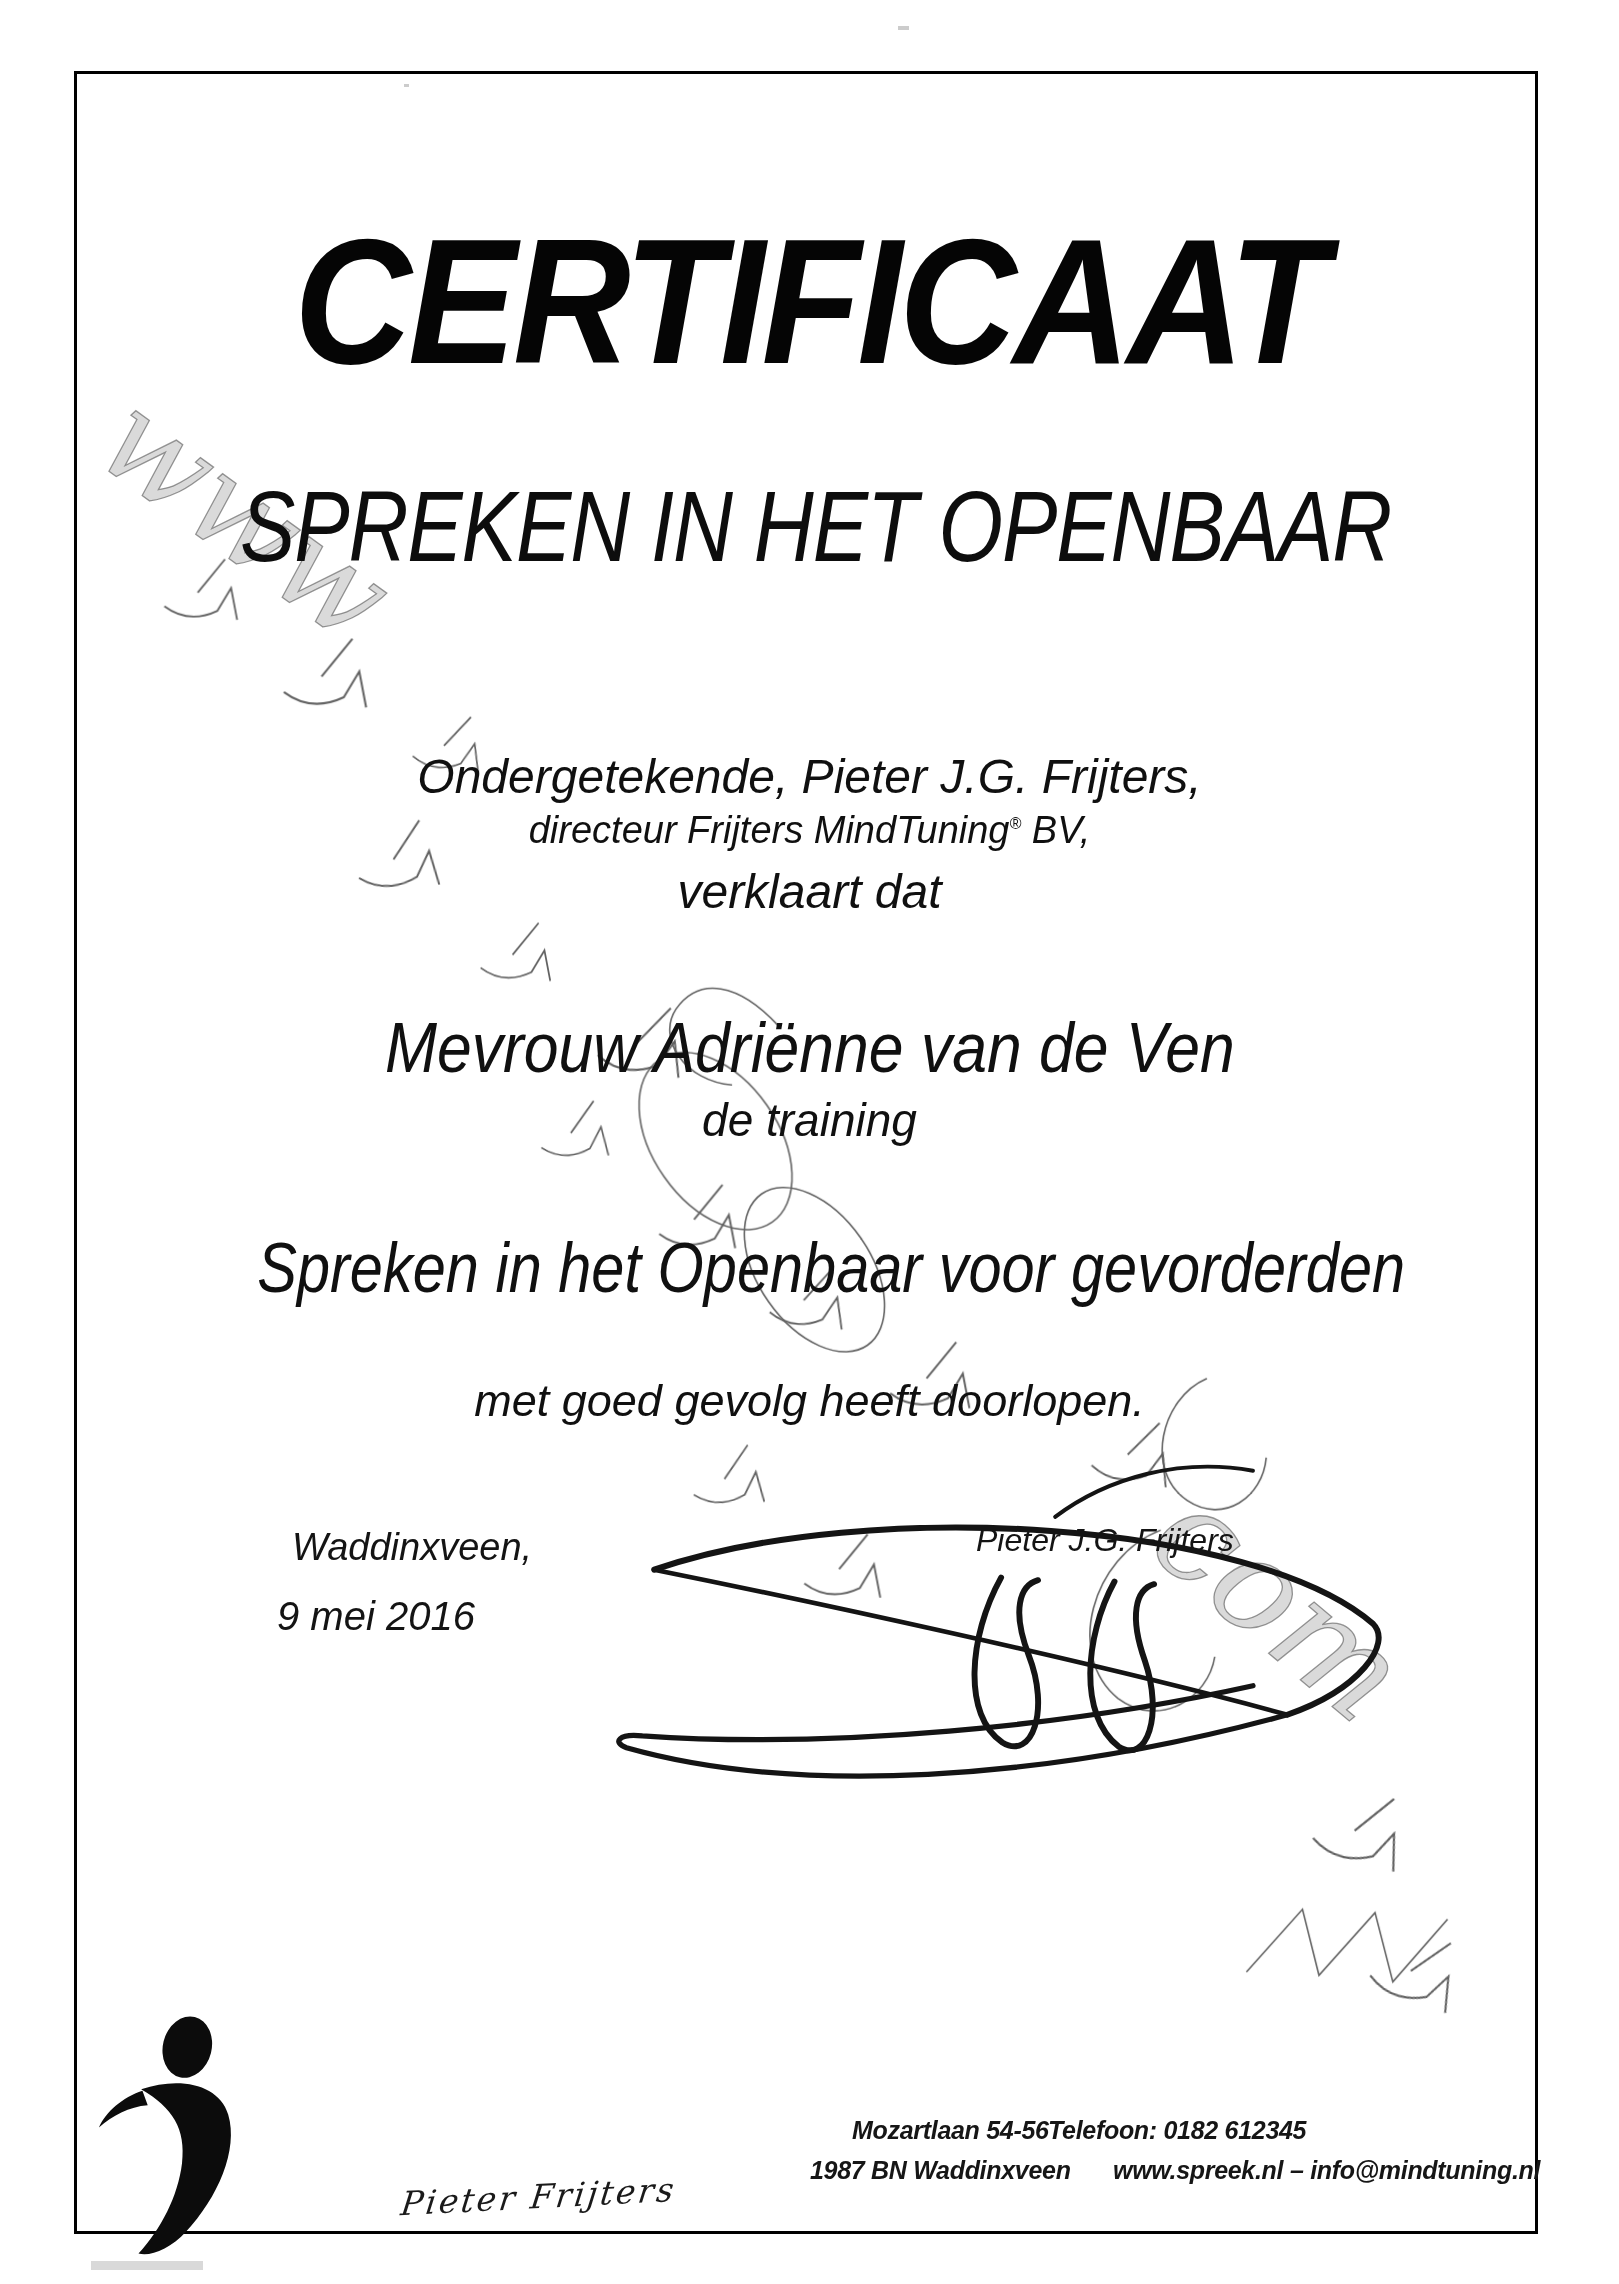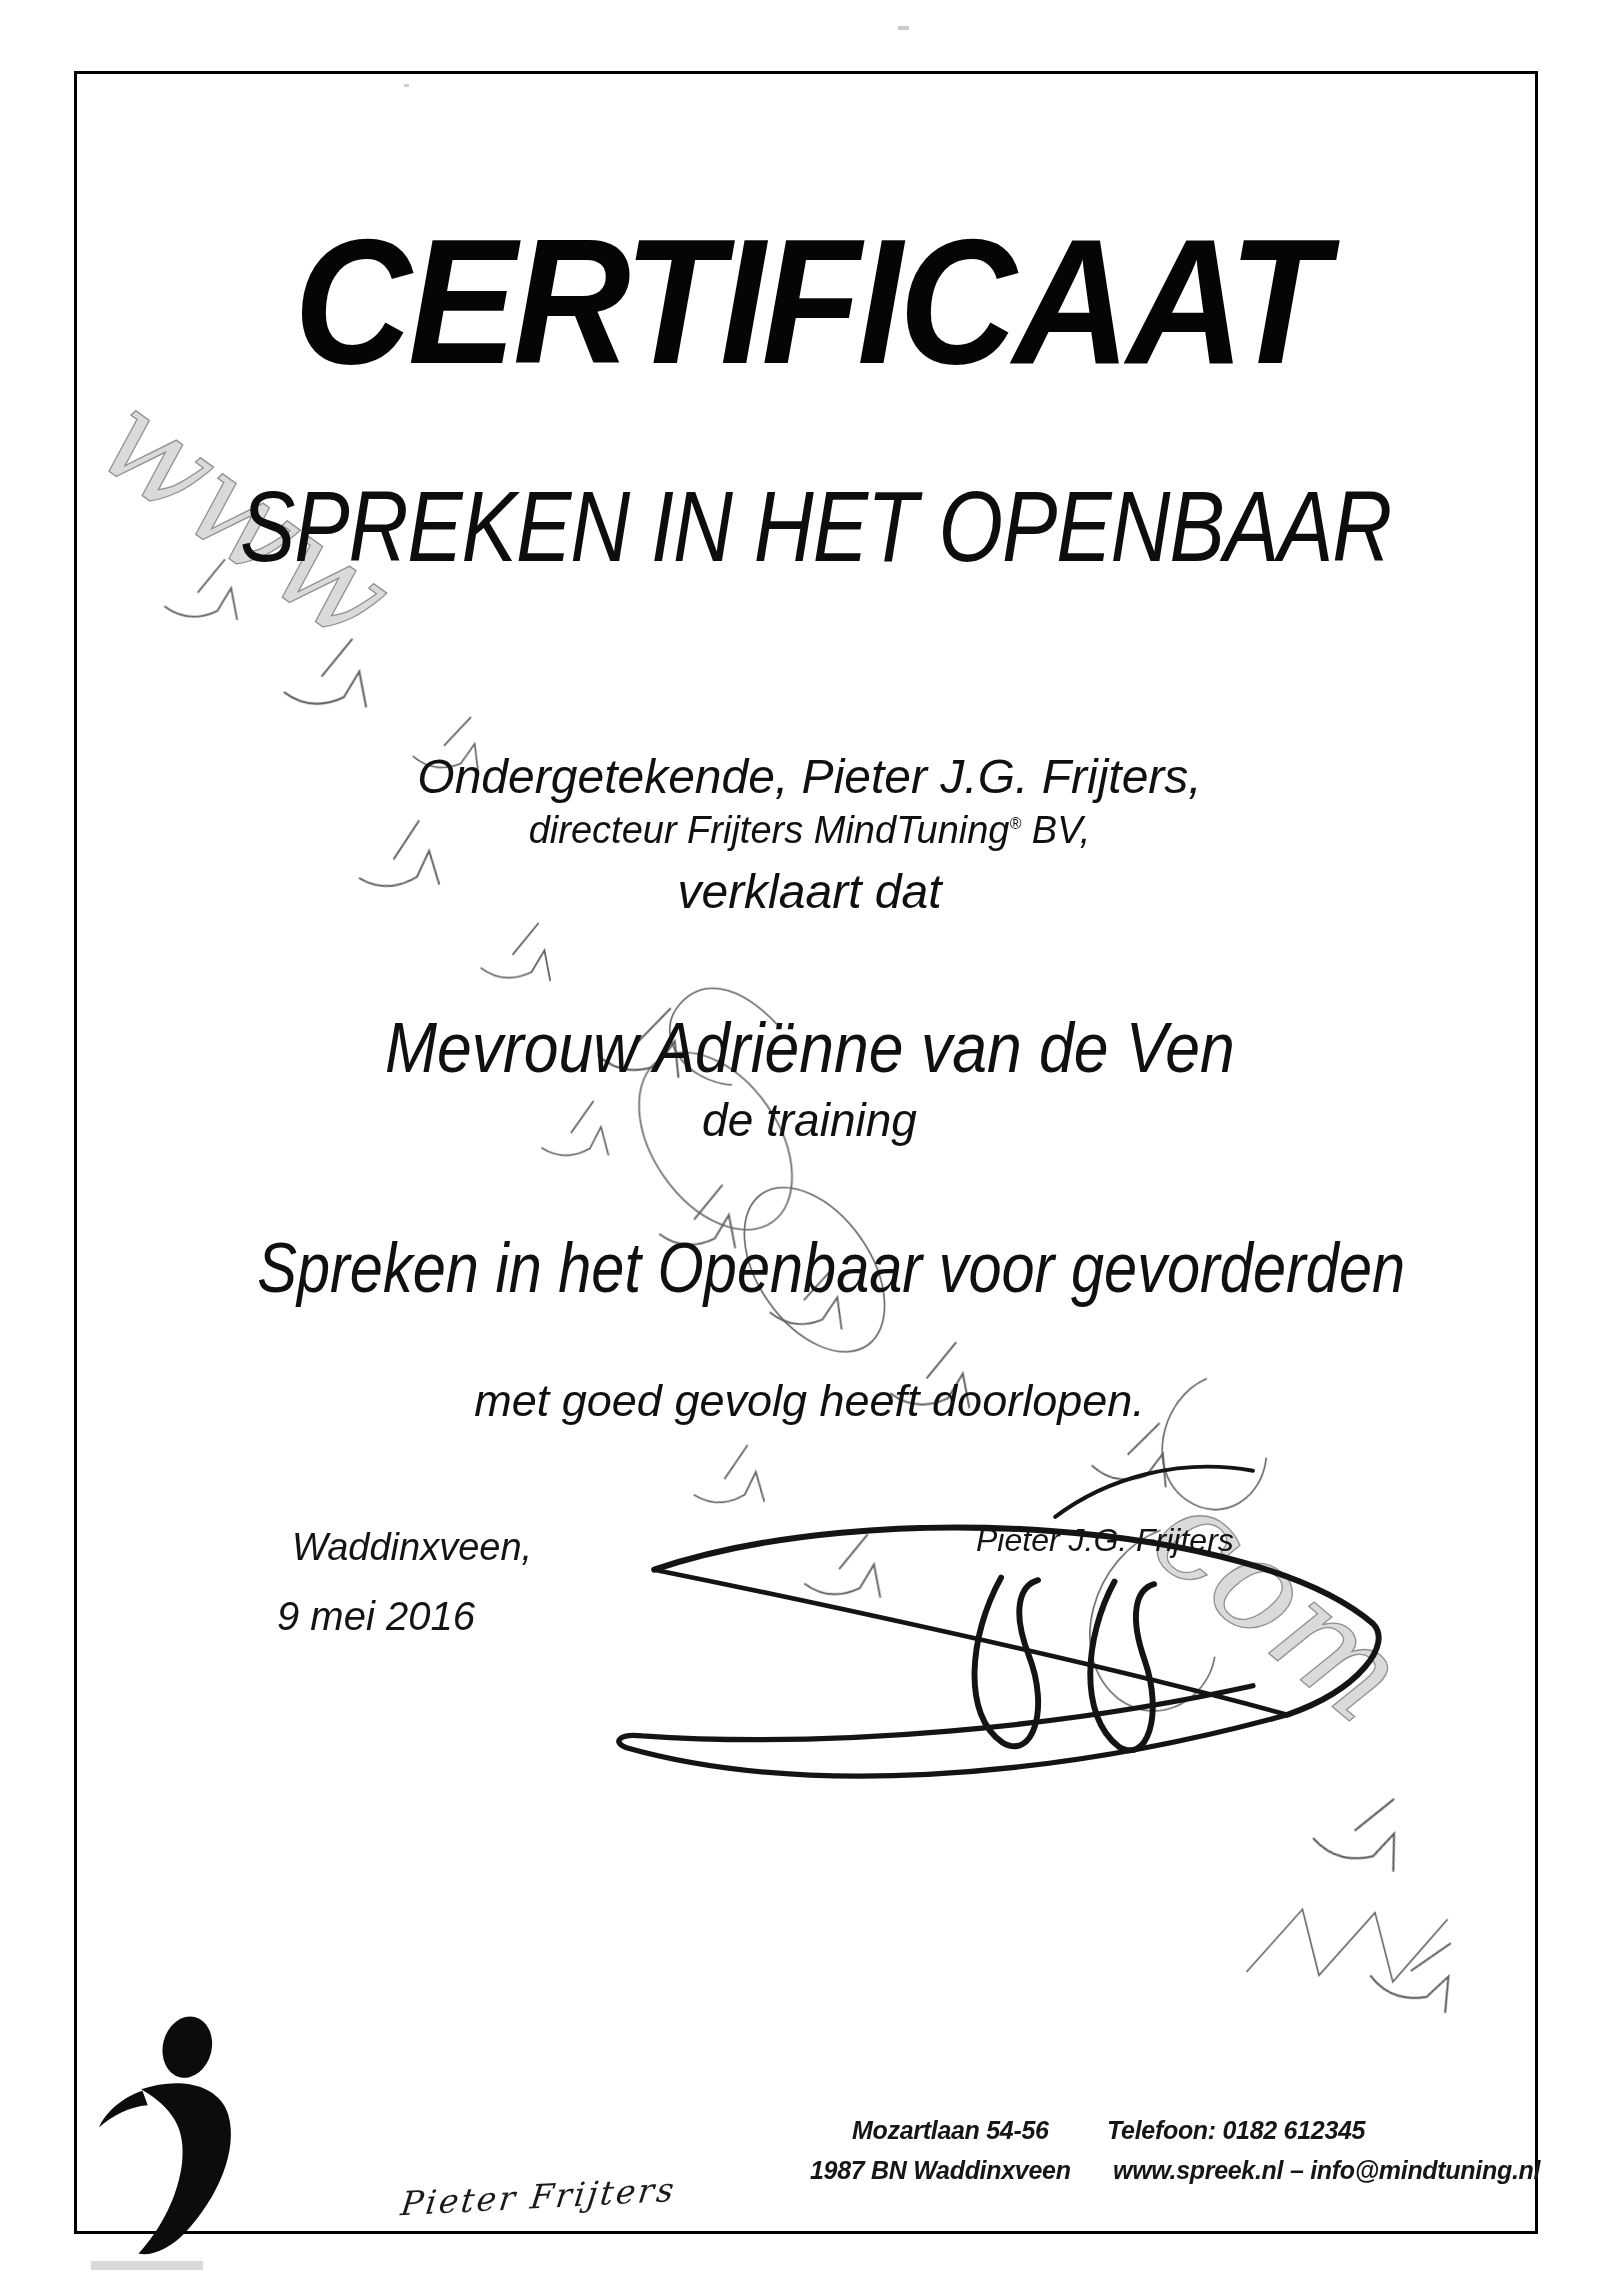--- a/index.html
+++ b/index.html
@@ -119,17 +119,17 @@
                C 282 3228 262 3196 214 3168 Z"></path>
       <path d="M 216 3170 C 186 3180 160 3202 150 3226 C 170 3208 196 3194 224 3192 Z"></path>
     </g>
   </svg>
   <div class="smudge" style="left:91px;top:2261px;width:112px;height:9.2px;"></div>
 
   <div class="scriptsig" style="left:401px;top:2177px;">Pieter Frijters</div>
 
   <div class="abs contact" style="left:852px;top:2118px;text-align:center;">Mozartlaan 54-56</div>
   <div class="abs contact" style="left:810px;top:2158px;">1987 BN Waddinxveen</div>
-  <div class="abs contact" style="left:1107px;top:2118px;">Telefoon: 0182 612345</div>
+  <div class="abs contact" style="left:1048px;top:2118px;">Telefoon: 0182 612345</div>
   <div class="abs contact" style="left:1113px;top:2158px;">www.spreek.nl – info@mindtuning.nl</div>
 
 </div>
 
 
 </body></html>

